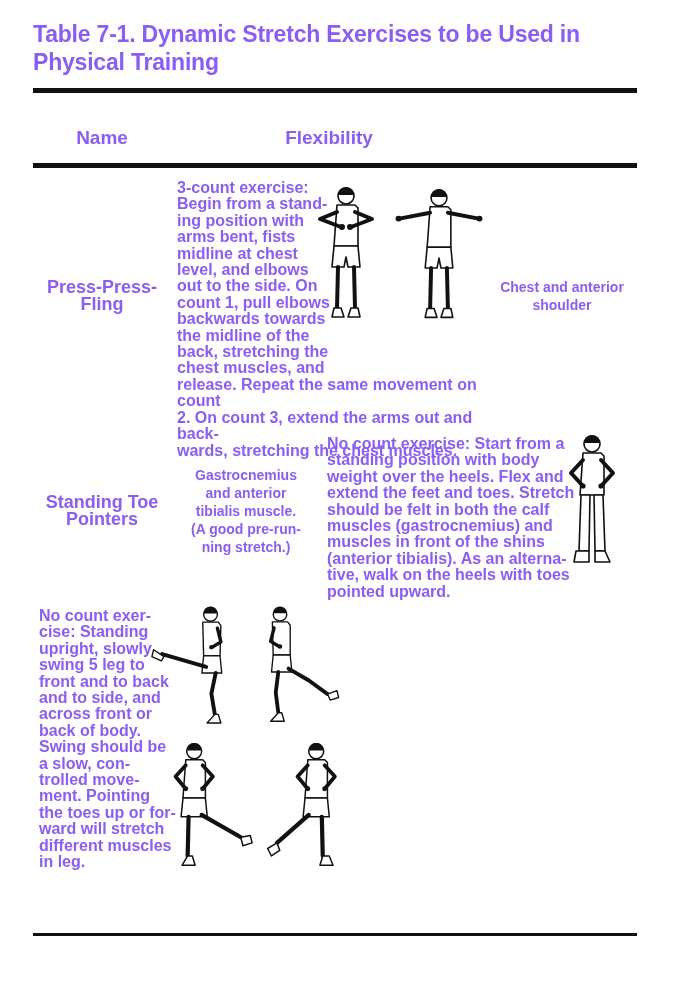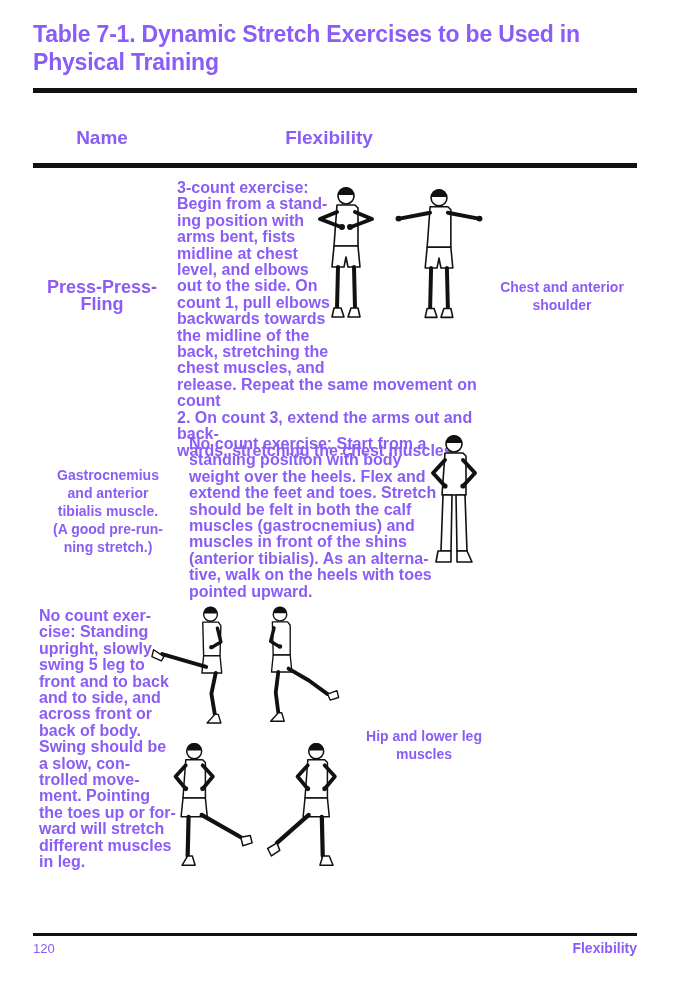--- a/index.html
+++ b/index.html
@@ -216,20 +216,24 @@
             </svg>
         </div>
       </div>
       <div class="td td-muscle">
         <span class="pre">Chest and anterior
 shoulder</span>
       </div>
     </div>
 
     <div class="trow row-2">
+      <div class="td td-name">
+        <span class="pre">Standing Toe
+Pointers</span>
+      </div>
       <div class="td td-muscle">
         <span class="pre">Gastrocnemius
 and anterior
 tibialis muscle.
 (A good pre-run-
 ning stretch.)</span>
       </div>
       <div class="td td-desc">
         <div class="desc desc-2 pre">No count exercise: Start from a
 standing position with body
@@ -275,27 +279,19 @@
               <use href="#fig-swing-back"></use>
             </svg>
           <svg class="fig indent" width="96" height="142">
               <use href="#fig-swing-side"></use>
             </svg>
           <svg class="fig" width="92" height="142">
               <use href="#fig-swing-across"></use>
             </svg>
         </div>
       </div>
-      <div class="td td-muscle">
-        <span class="pre">Hip and lower leg
-muscles</span>
-      </div>
     </div>
 
   </div>
 
   <div class="rule rule-footer"></div>
-  <div class="footer">
-    <span class="page-num">120</span>
-    <span class="section-name">Flexibility</span>
-  </div>
 
 </div>
 
 </body></html>

